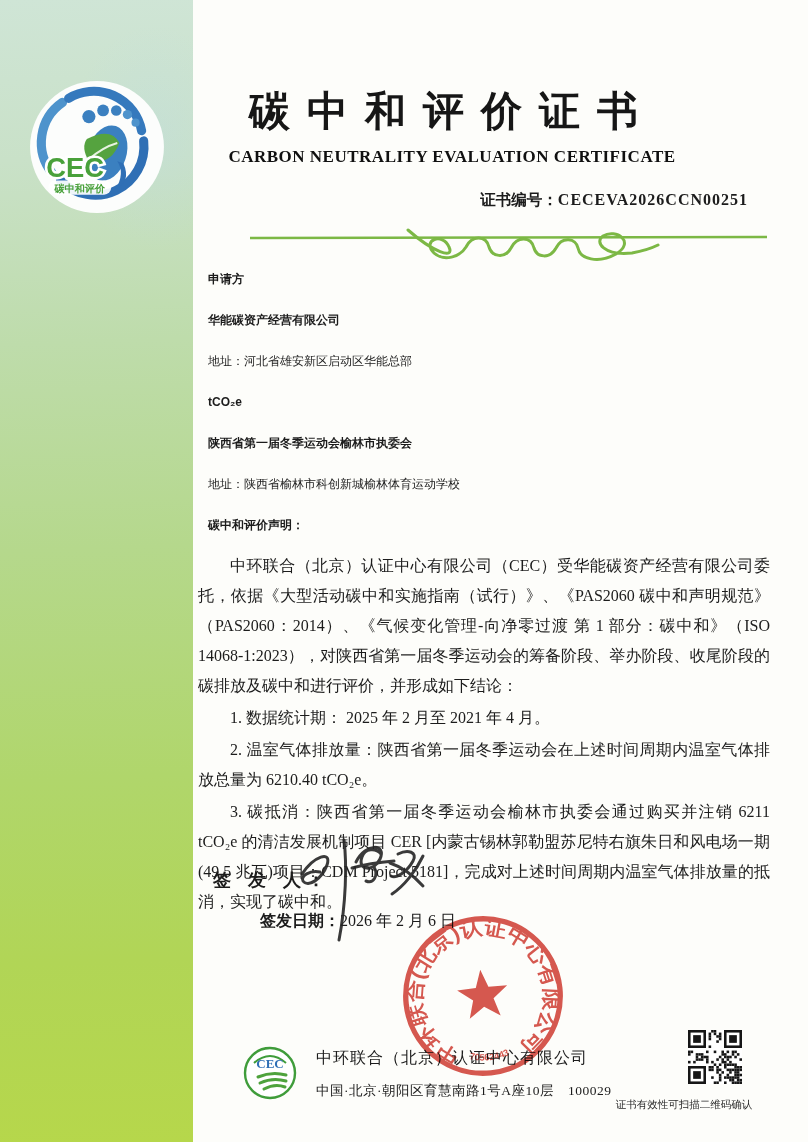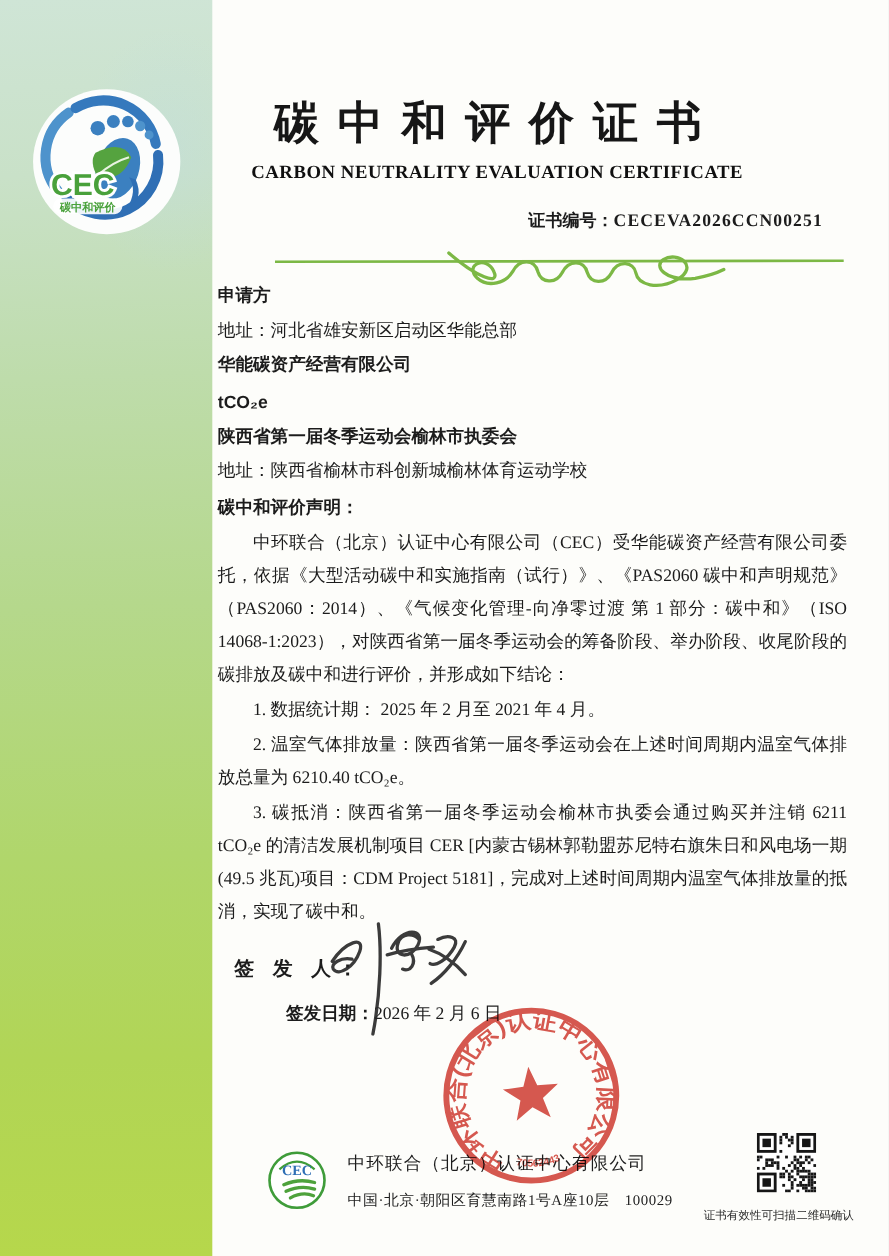--- a/index.html
+++ b/index.html
@@ -18,39 +18,39 @@
          font-size:41px;letter-spacing:17px;color:#161616;white-space:nowrap;text-indent:17px;}
   .subtitle{margin:8px 0 0 17px;font-family:"Liberation Serif", serif;font-weight:700;
             font-size:17px;letter-spacing:.5px;color:#101010;}
   .certno{position:absolute;right:60px;top:190px;white-space:nowrap;}
   .certno .lbl{font-family:"Liberation Sans", sans-serif;font-weight:700;font-size:15.5px;}
   .certno .val{font-family:"Liberation Serif", serif;font-weight:700;font-size:16px;letter-spacing:1px;margin-top:36px;}
   
   .divider{position:absolute;left:248px;top:226px;width:522px;height:42px;}
   
   .content{position:absolute;left:198px;top:254px;width:572px;}
-  .l{margin:0;font-size:16px;line-height:31px;}
+  .l{margin:10px;font-size:12px;line-height:31px;}
   .b{font-family:"Liberation Sans", sans-serif;font-weight:700;}
   .para{margin:2px 0 0 0;font-size:16px;line-height:30px;text-align:justify;text-indent:2em;}
   
   .sign-label{position:absolute;left:213px;top:868px;font-family:"Liberation Sans", sans-serif;
               font-weight:700;font-size:18px;letter-spacing:6px;}
   .sign-date{position:absolute;left:213px;top:911px;font-size:16px;}
   .sign-date .b2{font-family:Liberation Serif, serif;font-weight:700;margin-left:47px;}
   .signature{position:absolute;left:286px;top:834px;width:152px;height:112px;z-index:4;}
   
   .seal{position:absolute;left:395px;top:908px;width:176px;height:176px;z-index:5;
         transform:rotate(-6deg);opacity:.88;mix-blend-mode:multiply;}
   
   .flogo{position:absolute;left:242px;top:1045px;width:56px;height:56px;}
   .fcompany{position:absolute;left:316px;top:1048px;font-family:"Liberation Sans", sans-serif;
             font-weight:500;font-size:16px;letter-spacing:1px;}
   .faddress{position:absolute;left:316px;top:1082px;font-size:13.5px;letter-spacing:.5px;}
   .qr{position:absolute;left:688px;top:1030px;width:54px;height:54px;}
-  .qrcap{position:absolute;left:632px;top:1098px;width:152px;text-align:center;font-size:10.5px;color:#2a2a2a;}
+  .qrcap{position:absolute;left:608px;top:1098px;width:152px;text-align:center;font-size:10.5px;color:#2a2a2a;}
 </style>
 </head>
 <body>
 
 <div class="page">
 
   <div class="band"></div>
 
   <svg class="biglogo" viewBox="0 0 140 140">
     <ellipse cx="70" cy="70" rx="66" ry="65" fill="#fcfdfc"></ellipse>
@@ -85,22 +85,22 @@
     <span class="lbl">证书编号：</span><span class="val">CECEVA2026CCN00251</span>
   </div>
 
   <svg class="divider" viewBox="0 0 522 42">
     <line x1="2" y1="12" x2="519" y2="11" stroke="#7cb845" stroke-width="2.4"></line>
     <path d="M160,4 C185,26 207,34 201,21 C195,6 173,14 186,27 C196,36 212,31 218,21 C224,9 238,9 241,21 C244,31 257,33 263,22 C269,10 283,10 286,22 C289,32 302,33 308,22 C314,10 328,12 330,22 C332,33 350,38 368,28 C388,16 368,2 355,10 C346,16 356,30 384,27 C395,25 404,22 410,19" fill="none" stroke="#7cb845" stroke-width="3" stroke-linecap="round"></path>
   </svg>
 
   <div class="content">
     <p class="l b">申请方</p>
+    <p class="l b">华能碳资产经营有限公司</p>
     <p class="l">地址：河北省雄安新区启动区华能总部</p>
-    <p class="l b">华能碳资产经营有限公司</p>
     <p class="l b" style="margin-top:4px">tCO₂e</p>
     <p class="l b">陕西省第一届冬季运动会榆林市执委会</p>
     <p class="l">地址：陕西省榆林市科创新城榆林体育运动学校</p>
     <p class="l b" style="margin-top:2px">碳中和评价声明：</p>
     <p class="para">中环联合（北京）认证中心有限公司（CEC）受华能碳资产经营有限公司委托，依据《大型活动碳中和实施指南（试行）》、《PAS2060 碳中和声明规范》（PAS2060：2014）、《气候变化管理-向净零过渡 第 1 部分：碳中和》（ISO 14068-1:2023），对陕西省第一届冬季运动会的筹备阶段、举办阶段、收尾阶段的碳排放及碳中和进行评价，并形成如下结论：</p>
     <p class="para">1. 数据统计期： 2025 年 2 月至 2021 年 4 月。</p>
     <p class="para">2. 温室气体排放量：陕西省第一届冬季运动会在上述时间周期内温室气体排放总量为 6210.40 tCO₂e。</p>
     <p class="para">3. 碳抵消：陕西省第一届冬季运动会榆林市执委会通过购买并注销 6211 tCO₂e 的清洁发展机制项目 CER [内蒙古锡林郭勒盟苏尼特右旗朱日和风电场一期(49.5 兆瓦)项目：CDM Project 5181]，完成对上述时间周期内温室气体排放量的抵消，实现了碳中和。</p>
   </div>
 

